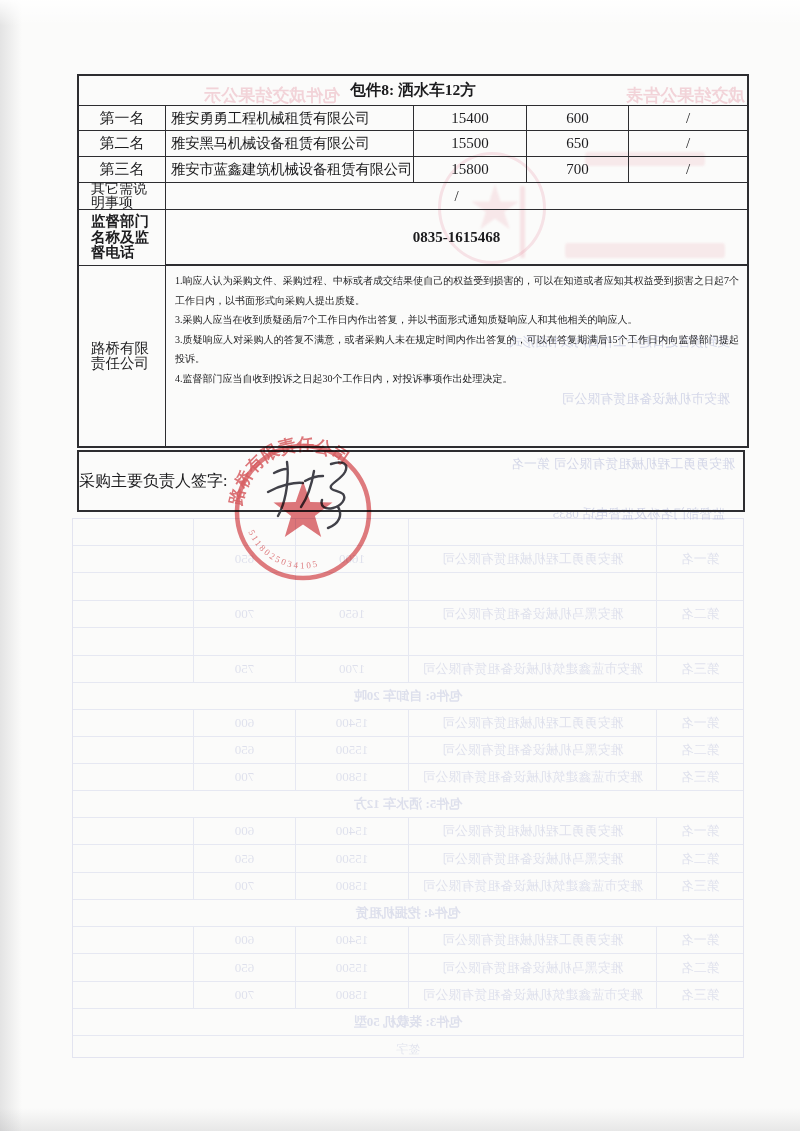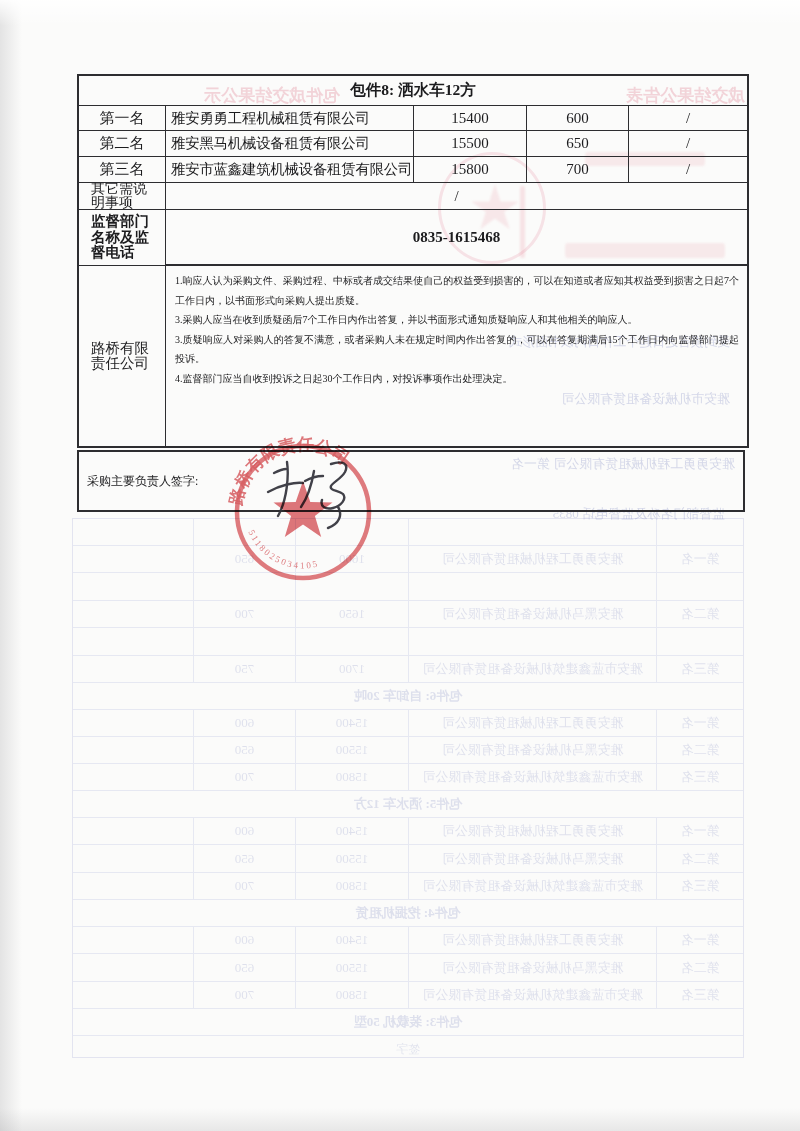--- a/index.html
+++ b/index.html
@@ -67,21 +67,21 @@
   .valuewide{flex:1;display:flex;align-items:center;justify-content:center;font-size:15px;}
   .supright{flex:1;display:flex;flex-direction:column;}
   .supval{flex:1;display:flex;align-items:center;justify-content:center;font-size:15px;box-sizing:border-box;}
   .supval:first-child{border-bottom:1.5px solid #2d2d30;}
   .complaint{flex:1;box-sizing:border-box;padding:5px 8px 0 9px;}
   .citem{font-size:10px;line-height:19.5px;text-align:justify;}
 
   
   .sigbox{position:absolute;left:77px;top:450px;width:668px;height:62px;
     border:2px solid #2d2d30;box-sizing:border-box;display:flex;align-items:center;}
-  .siglabel{font-size:12px;padding-left:8px;}
+  .siglabel{font-size:16px;padding-left:0;}
 
   .sealsvg{position:absolute;left:218px;top:427px;width:170px;height:170px;
     mix-blend-mode:multiply;opacity:.88;}
   .signsvg{position:absolute;left:250px;top:446px;width:120px;height:92px;}
 </style>
 </head>
 <body>
 
 <div class="edge-left"></div>
 <div class="edge-top"></div>

